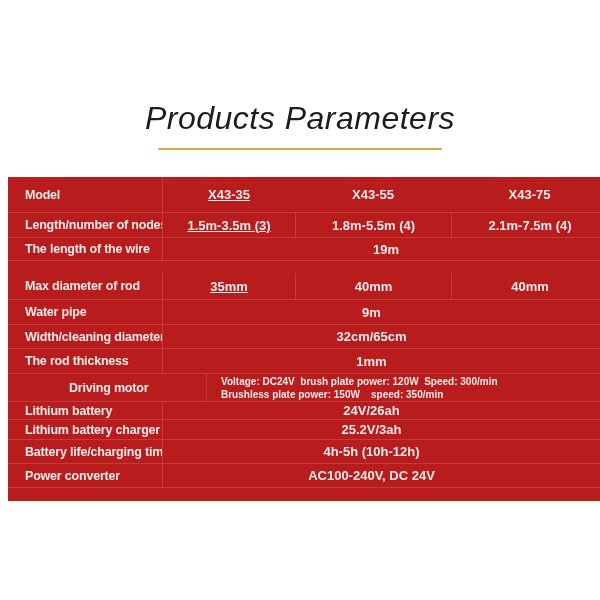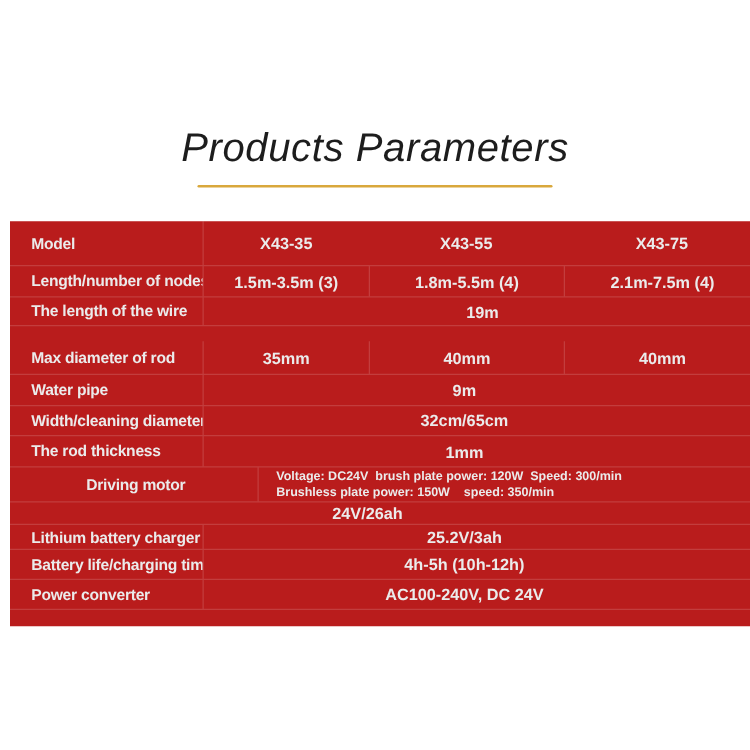--- a/index.html
+++ b/index.html
@@ -26,21 +26,21 @@
   .h24{height:24px;} .h23{height:23px;gap:29px;} .h20{height:20px;} .h18{height:18px;}
   .cell{
     display:flex;align-items:center;justify-content:center;box-sizing:border-box;
     font-size:13px;font-weight:700;white-space:nowrap;overflow:hidden;
   }
   .label{
     width:155px;justify-content:flex-start;padding-left:17px;
     border-right:1px solid rgba(255,255,255,0.15);
     font-size:12.5px;letter-spacing:-0.2px;
   }
-  .v1{width:132px;} .v2{width:156px;} .v3{flex:1;}
+  .v1{width:132px;text-decoration:underline;} .v2{width:156px;} .v3{flex:1;}
   .bl{border-left:1px solid rgba(255,255,255,0.15);}
   .span-cell{flex:1;padding-right:28px;}
   .motor-cell{
     flex:1;flex-direction:column;align-items:flex-start;justify-content:center;
     padding-left:14px;font-size:10px;line-height:13px;
   }
   .motor-line{white-space:pre;}
 </style>
 </head>
 <body>
@@ -95,20 +95,21 @@
 
   <div class="row h28">
     <div class="cell label">Driving motor</div>
     <div class="cell motor-cell">
       <span class="motor-line">Voltage: DC24V  brush plate power: 120W  Speed: 300/min</span>
       <span class="motor-line">Brushless plate power: 150W    speed: 350/min</span>
     </div>
   </div>
 
   <div class="row h18">
+    <div class="cell label">Lithium battery</div>
     <div class="cell span-cell">24V/26ah</div>
   </div>
 
   <div class="row h20">
     <div class="cell label">Lithium battery charger</div>
     <div class="cell span-cell">25.2V/3ah</div>
   </div>
 
   <div class="row h24">
     <div class="cell label">Battery life/charging time</div>

